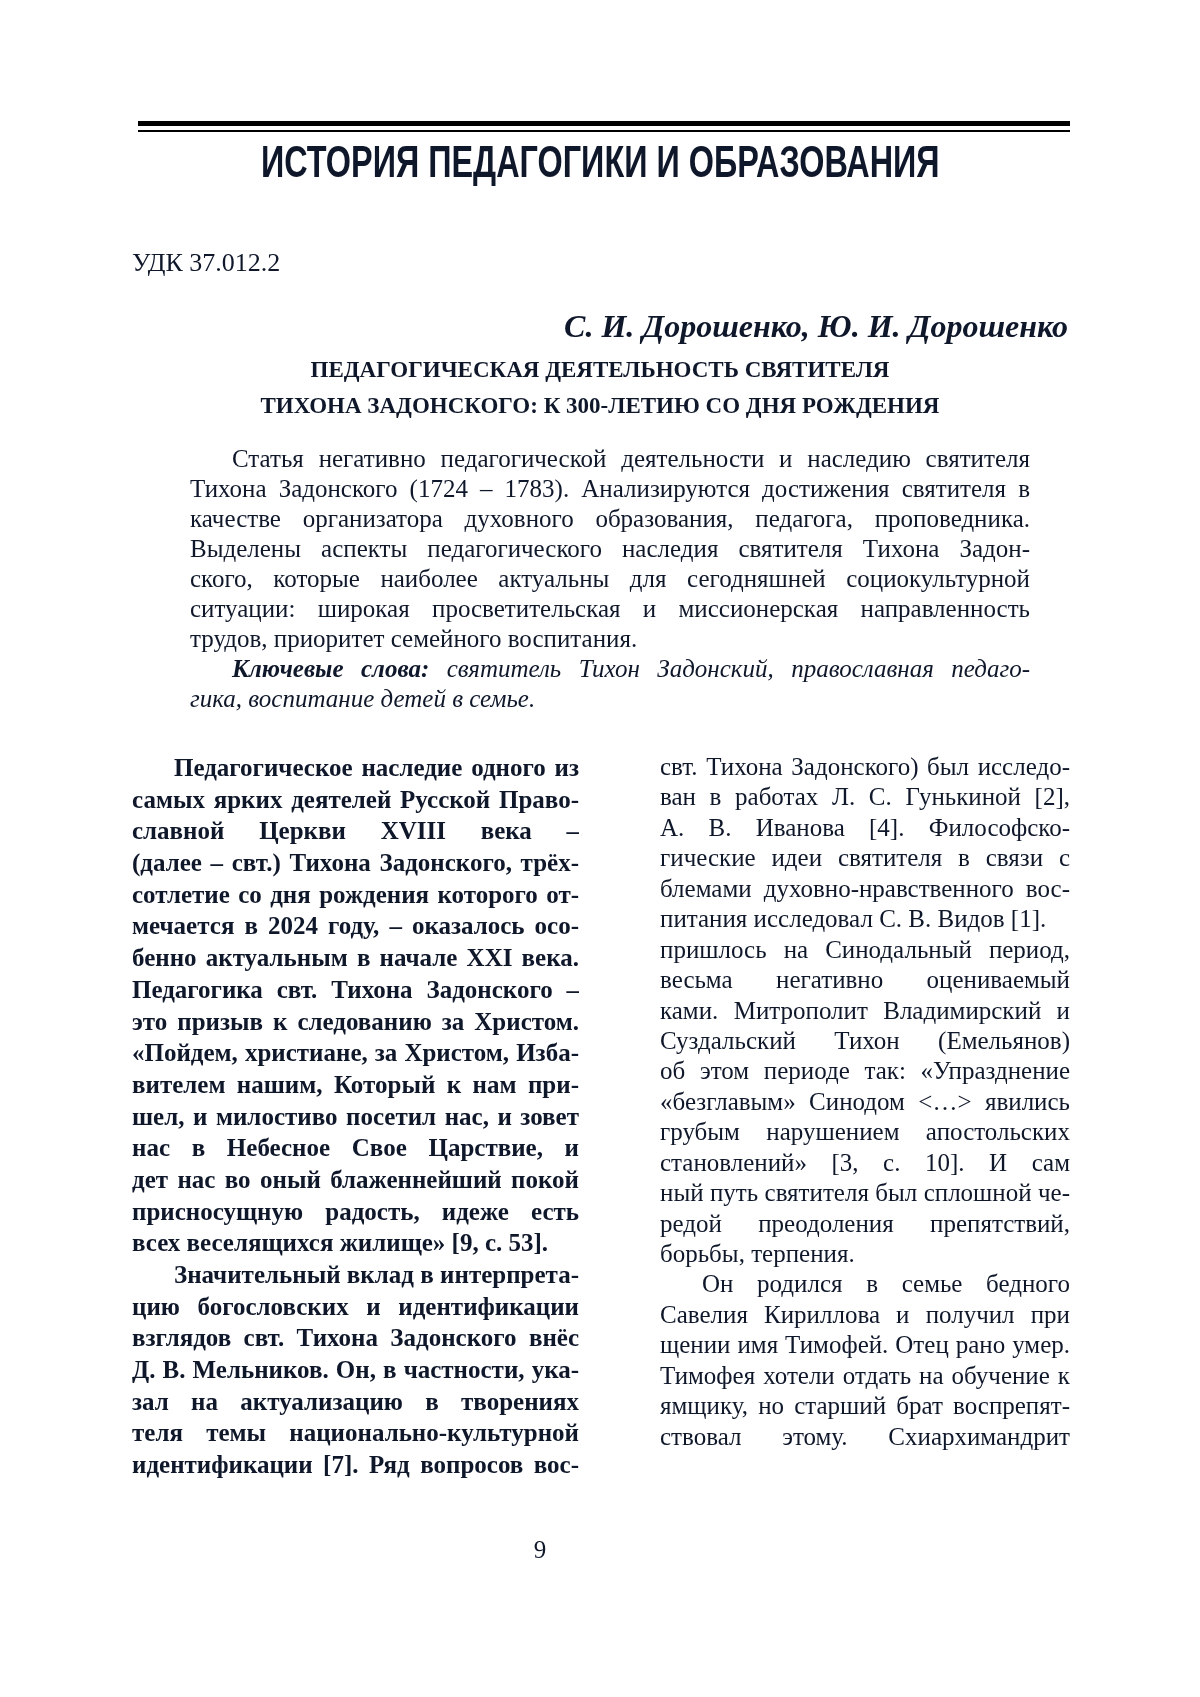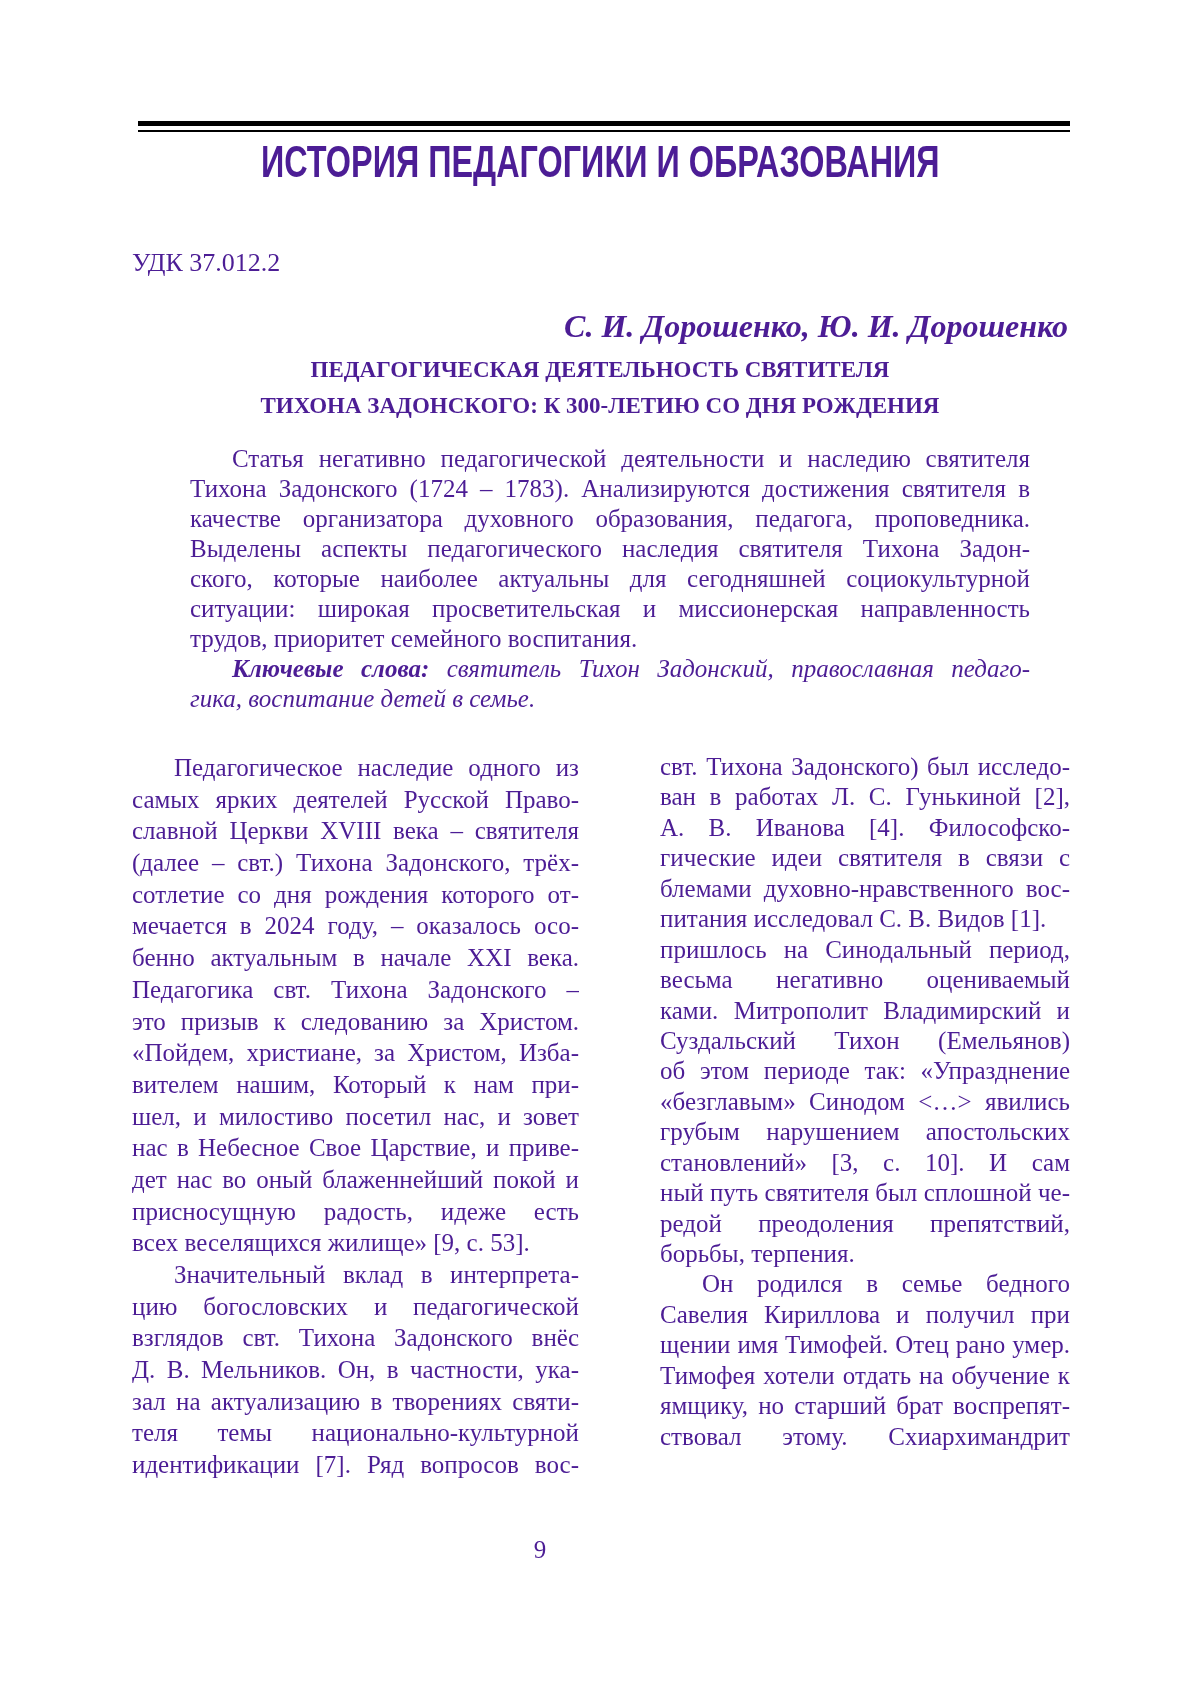--- a/index.html
+++ b/index.html
@@ -1,21 +1,21 @@
 <!DOCTYPE html>
 <html><head>
 <meta charset="utf-8">
 <style>
   html,body{margin:0;padding:0;background:#e8e8e8;}
   .page{
     position:relative;
     width:1200px;height:1697px;
     margin:0 auto;
     background:#ffffff;
-    color:#4c1d95;
+    color:#0f172a;
     font-family:"Liberation Serif", serif;
     overflow:hidden;
   }
   .rule-thick{position:absolute;left:138px;width:932px;top:121px;height:5px;background:#000;}
   .rule-thin{position:absolute;left:138px;width:932px;top:130px;height:2px;background:#000;}
   .section-heading{
     position:absolute;left:0;top:138px;width:1200px;
     text-align:center;font-family:"Liberation Sans", sans-serif;
     font-weight:bold;font-size:45px;line-height:48px;white-space:nowrap;
   }
@@ -31,21 +31,21 @@
   }
   .abstract{
     position:absolute;left:190px;top:444px;width:840px;
     font-size:25px;line-height:30px;
   }
   .columns{
     position:absolute;left:132px;top:752px;width:938px;
     display:flex;justify-content:space-between;
     font-size:25px;
   }
-  .colL{width:447px;line-height:31.7px;}
+  .colL{width:447px;line-height:31.7px;font-weight:bold;}
   .colR{width:452px;line-height:30.45px;}
   .tline{
     text-align:justify;
     text-align-last:justify;
     overflow:hidden;
   }
   .abstract .tline{height:30px;}
   .colL .tline{height:31.7px;}
   .colR .tline{height:30.45px;margin-left:42px;}
   .tline.indent{text-indent:42px;}
@@ -103,21 +103,21 @@
         <div class="tline">Педагогика свт. Тихона Задонского –</div>
         <div class="tline">это призыв к следованию за Христом.</div>
         <div class="tline">«Пойдем, христиане, за Христом, Изба-</div>
         <div class="tline">вителем нашим, Который к нам при-</div>
         <div class="tline">шел, и милостиво посетил нас, и зовет</div>
         <div class="tline">нас в Небесное Свое Царствие, и приве-</div>
         <div class="tline">дет нас во оный блаженнейший покой и</div>
         <div class="tline">присносущную радость, идеже есть</div>
         <div class="tline pend">всех веселящихся жилище» [9, с. 53].</div>
         <div class="tline indent">Значительный вклад в интерпрета-</div>
-        <div class="tline">цию богословских и педагогической</div>
+        <div class="tline">цию богословских и идентификации</div>
         <div class="tline">взглядов свт. Тихона Задонского внёс</div>
         <div class="tline">Д. В. Мельников. Он, в частности, ука-</div>
         <div class="tline">зал на актуализацию в творениях святи-</div>
         <div class="tline">теля темы национально-культурной</div>
         <div class="tline">идентификации [7]. Ряд вопросов вос-</div>
       </div>
     <div class="colR">
         <div class="tline">свт. Тихона Задонского) был исследо-</div>
         <div class="tline">ван в работах Л. С. Гунькиной [2],</div>
         <div class="tline">А. В. Иванова [4]. Философско-педаго-</div>

